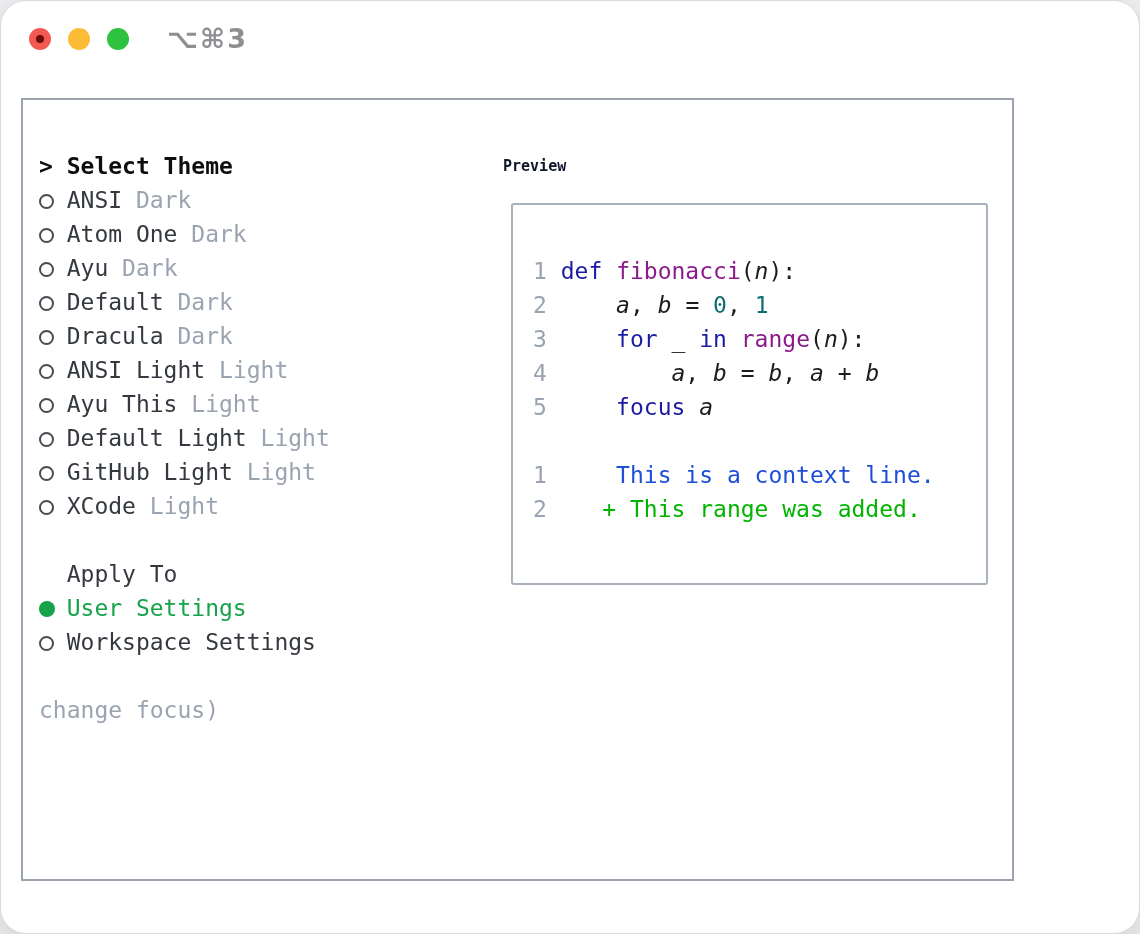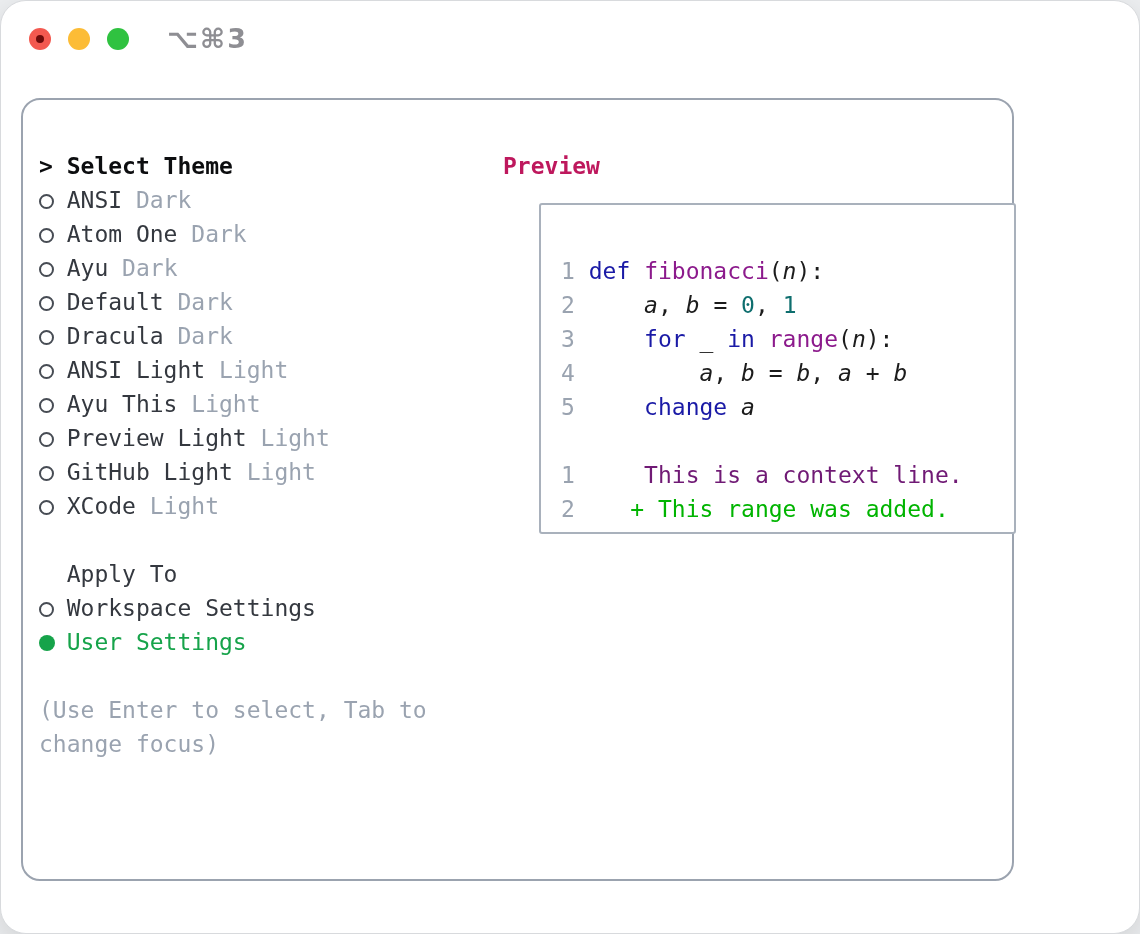--- a/index.html
+++ b/index.html
@@ -23,21 +23,21 @@
   .tl-min{left:67px;background:#fcbc36;}
   .tl-zoom{left:106px;background:#2fc240;}
   .win-title{
     position:absolute;left:166px;top:22px;
     font-family:"DejaVu Sans","Liberation Sans",sans-serif;
     font-size:27px;font-weight:bold;color:#8e8e93;letter-spacing:2px;
   }
   
   .main-box{
     position:absolute;left:20px;top:97px;width:993px;height:783px;
-    border:2px solid #9ba3af;border-radius:19px;background:#fff;
+    border:2px solid #9ba3af;border-radius:0;background:#fff;
     box-sizing:border-box;
   }
   .left-list{position:absolute;left:16px;top:49px;}
   .row{
     white-space:pre;height:34px;line-height:34px;
     font-size:23px;color:#34383f;
   }
   .row .pfx{display:inline-block;width:27.7px;}
   .hdr{font-weight:bold;color:#0c0d0f;}
   .cursor{font-weight:bold;color:#0c0d0f;}
@@ -45,36 +45,36 @@
     display:inline-block;width:15px;height:15px;border-radius:50%;
     border:2.5px solid #474c54;box-sizing:border-box;vertical-align:-1px;
   }
   .ring.sel{border:none;background:#16a34a;width:16px;height:16px;}
   .label-sel{color:#16a34a;}
   .variant{color:#9aa3b0;}
   .hint{color:#9aa3b0;}
   
   .preview-title{
     position:absolute;left:480px;top:49px;height:34px;line-height:34px;
-    font-size:23px;font-weight:bold;color:#be185d;text-align:right;
+    font-size:15px;font-weight:bold;color:#0f172a;text-align:right;
   }
   .preview-box{
-    position:absolute;left:488px;top:103px;width:477px;height:331px;
+    position:absolute;left:488px;top:103px;width:477px;height:382px;
     border:2px solid #a9b1bc;border-radius:3px;background:#fff;
-    box-sizing:border-box;overflow:hidden;margin-left:28px;
+    box-sizing:border-box;overflow:hidden;
   }
   .preview-inner{position:absolute;left:20px;top:49px;}
   .pline{white-space:pre;height:34px;line-height:34px;font-size:23px;color:#1c1c1c;}
   .ln{color:#9aa3b0;}
   .tok-kwd{color:#1a1aa6;}
   .tok-fn{color:#8c1a8c;}
   .tok-num{color:#0e6e6e;}
   .tok-var{font-style:italic;color:#1c1c1c;}
   .tok-pln{color:#1c1c1c;}
-  .diff-context{color:#701a75;}
+  .diff-context{color:#1d4ed8;}
   .diff-deleted{color:#c53022;}
   .diff-added{color:#00b400;}
 </style>
 </head>
 <body>
 
 <div class="window">
 
   <div class="titlebar">
     <span class="tl-btn tl-close">
@@ -88,40 +88,39 @@
   <div class="main-box">
     <div class="left-list" id="left-list">
         <div class="row"><span class="pfx"><span class="cursor">&gt;</span></span><span class="hdr">Select Theme</span></div>
         <div class="row"><span class="pfx"><span class="ring"></span></span><span>ANSI</span><span> </span><span class="variant">Dark</span></div>
         <div class="row"><span class="pfx"><span class="ring"></span></span><span>Atom One</span><span> </span><span class="variant">Dark</span></div>
         <div class="row"><span class="pfx"><span class="ring"></span></span><span>Ayu</span><span> </span><span class="variant">Dark</span></div>
         <div class="row"><span class="pfx"><span class="ring"></span></span><span>Default</span><span> </span><span class="variant">Dark</span></div>
         <div class="row"><span class="pfx"><span class="ring"></span></span><span>Dracula</span><span> </span><span class="variant">Dark</span></div>
         <div class="row"><span class="pfx"><span class="ring"></span></span><span>ANSI Light</span><span> </span><span class="variant">Light</span></div>
         <div class="row"><span class="pfx"><span class="ring"></span></span><span>Ayu This</span><span> </span><span class="variant">Light</span></div>
-        <div class="row"><span class="pfx"><span class="ring"></span></span><span>Preview Light</span><span> </span><span class="variant">Light</span></div>
+        <div class="row"><span class="pfx"><span class="ring"></span></span><span>Default Light</span><span> </span><span class="variant">Light</span></div>
         <div class="row"><span class="pfx"><span class="ring"></span></span><span>GitHub Light</span><span> </span><span class="variant">Light</span></div>
         <div class="row"><span class="pfx"><span class="ring"></span></span><span>XCode</span><span> </span><span class="variant">Light</span></div>
         <div class="row"> </div>
         <div class="row"><span class="pfx"></span><span>Apply To</span></div>
+        <div class="row"><span class="pfx"><span class="ring sel"></span></span><span class="label-sel">User Settings</span></div>
         <div class="row"><span class="pfx"><span class="ring"></span></span><span>Workspace Settings</span></div>
-        <div class="row"><span class="pfx"><span class="ring sel"></span></span><span class="label-sel">User Settings</span></div>
         <div class="row"> </div>
-        <div class="row hint">(Use Enter to select, Tab to</div>
         <div class="row hint">change focus)</div>
       </div>
 
     <div class="preview-title">Preview</div>
     <div class="preview-box">
       <div class="preview-inner" id="preview-inner">
           <div class="pline"><span class="ln">1</span><span class="tok-pln"> </span><span class="tok-kwd">def</span><span class="tok-pln"> </span><span class="tok-fn">fibonacci</span><span class="tok-pln">(</span><span class="tok-var">n</span><span class="tok-pln">):</span></div>
           <div class="pline"><span class="ln">2</span><span class="tok-pln"> </span><span class="tok-pln">    </span><span class="tok-var">a</span><span class="tok-pln">, </span><span class="tok-var">b</span><span class="tok-pln"> = </span><span class="tok-num">0</span><span class="tok-pln">, </span><span class="tok-num">1</span></div>
           <div class="pline"><span class="ln">3</span><span class="tok-pln"> </span><span class="tok-pln">    </span><span class="tok-kwd">for</span><span class="tok-pln"> _ </span><span class="tok-kwd">in</span><span class="tok-pln"> </span><span class="tok-fn">range</span><span class="tok-pln">(</span><span class="tok-var">n</span><span class="tok-pln">):</span></div>
           <div class="pline"><span class="ln">4</span><span class="tok-pln"> </span><span class="tok-pln">        </span><span class="tok-var">a</span><span class="tok-pln">, </span><span class="tok-var">b</span><span class="tok-pln"> = </span><span class="tok-var">b</span><span class="tok-pln">, </span><span class="tok-var">a</span><span class="tok-pln"> + </span><span class="tok-var">b</span></div>
-          <div class="pline"><span class="ln">5</span><span class="tok-pln"> </span><span class="tok-pln">    </span><span class="tok-kwd">change</span><span class="tok-pln"> </span><span class="tok-var">a</span></div>
+          <div class="pline"><span class="ln">5</span><span class="tok-pln"> </span><span class="tok-pln">    </span><span class="tok-kwd">focus</span><span class="tok-pln"> </span><span class="tok-var">a</span></div>
           <div class="pline"> </div>
           <div class="pline"><span class="ln">1</span><span class="tok-pln"> </span><span class="diff-context">    This is a context line.</span></div>
           <div class="pline"><span class="ln">2</span><span class="tok-pln"> </span><span class="diff-added">   + This range was added.</span></div>
         </div>
     </div>
   </div>
 
 </div>
 
 </body></html>

